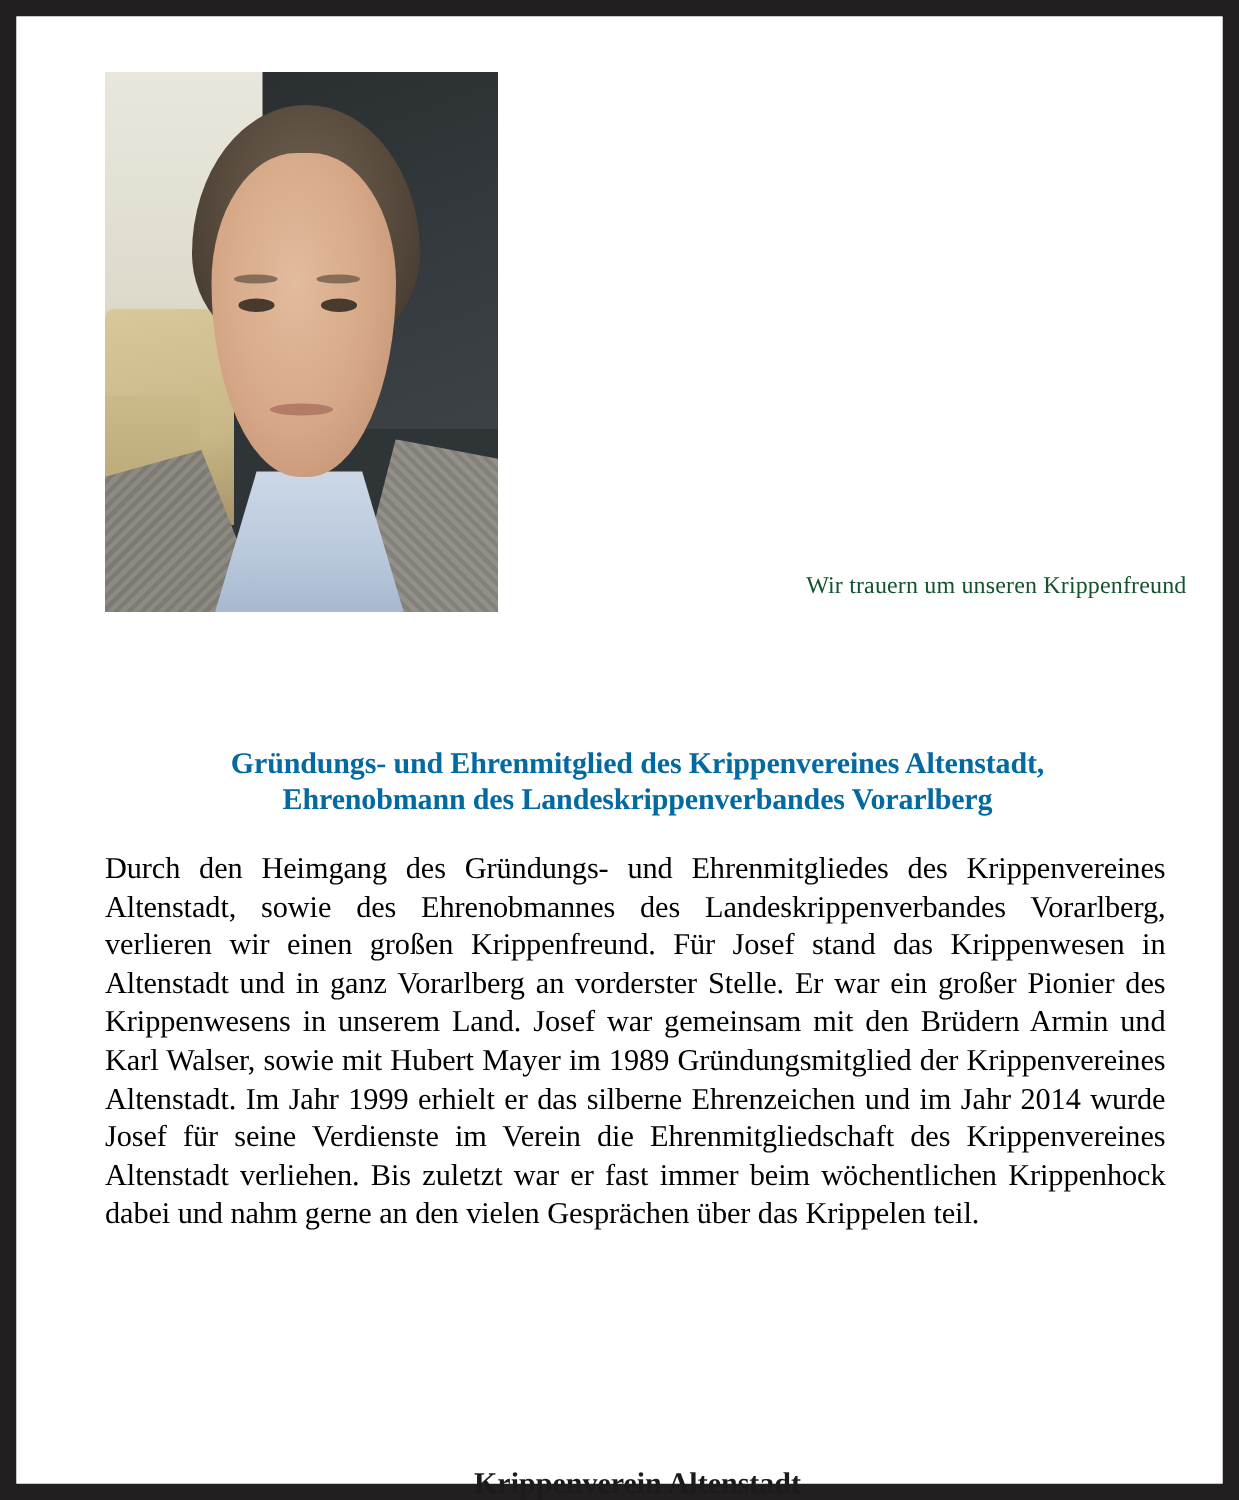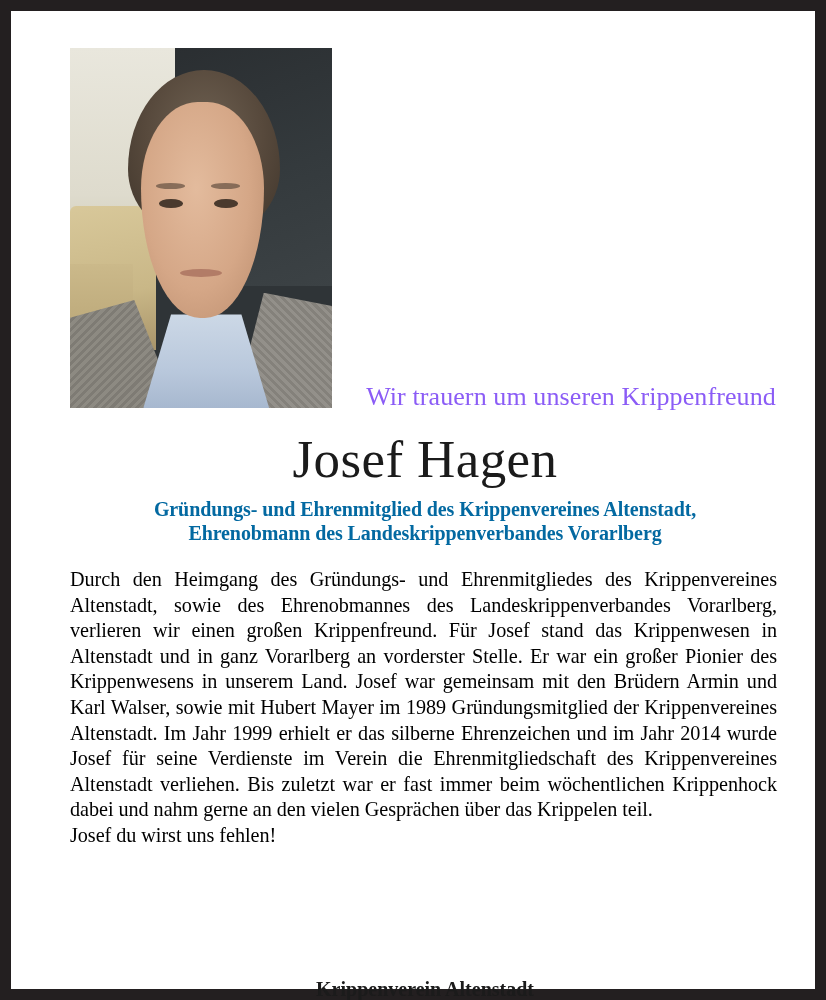--- a/index.html
+++ b/index.html
@@ -179,23 +179,23 @@
         45deg, #93908a 0px, #93908a 3px, #84817b 3px, #84817b 6px);
     clip-path: polygon(26% 0%, 100% 14%, 100% 100%, 0% 100%);
   }
 
   
   .lede {
     position: absolute;
     left: 340px;
     top: 371px;
     width: 440px;
-    text-align: center;
-    font-size: 26px;
-    color: #8b5cf6;
+    text-align: right;
+    font-size: 16px;
+    color: #14532d;
     letter-spacing: .1px;
   }
 
   .name {
     position: absolute;
     left: 49px;
     top: 421px;
     width: 730px;
     text-align: center;
     font-size: 53px;
@@ -273,30 +273,28 @@
         <div class="ph-brow-l"></div>
         <div class="ph-brow-r"></div>
         <div class="ph-eye-l"></div>
         <div class="ph-eye-r"></div>
         <div class="ph-mouth"></div>
       </div>
     </div>
 
     <div class="lede">Wir trauern um unseren Krippenfreund</div>
 
-    <div class="name">Josef Hagen</div>
 
     <div class="roles">
       <div>Gründungs- und Ehrenmitglied des Krippenvereines Altenstadt,</div>
       <div>Ehrenobmann des Landeskrippenverbandes Vorarlberg</div>
     </div>
 
     <div class="body-text">
       <p>Durch den Heimgang des Gründungs- und Ehrenmitgliedes des Krippenvereines Altenstadt, sowie des Ehrenobmannes des Landeskrippenverbandes Vorarlberg, verlieren wir einen großen Krippenfreund. Für Josef stand das Krippenwesen in Altenstadt und in ganz Vorarlberg an vorderster Stelle. Er war ein großer Pionier des Krippenwesens in unserem Land. Josef war gemeinsam mit den Brüdern Armin und Karl Walser, sowie mit Hubert Mayer im 1989 Gründungsmitglied der Krippenvereines Altenstadt. Im Jahr 1999 erhielt er das silberne Ehrenzeichen und im Jahr 2014 wurde Josef für seine Verdienste im Verein die Ehrenmitgliedschaft des Krippenvereines Altenstadt verliehen. Bis zuletzt war er fast immer beim wöchentlichen Krippenhock dabei und nahm gerne an den vielen Gesprächen über das Krippelen teil.</p>
-      <p class="nojust">Josef du wirst uns fehlen!</p>
     </div>
 
     <div class="signature">
       <div>Krippenverein Altenstadt</div>
     </div>
 
   </div>
 </div>
 
 </body></html>

